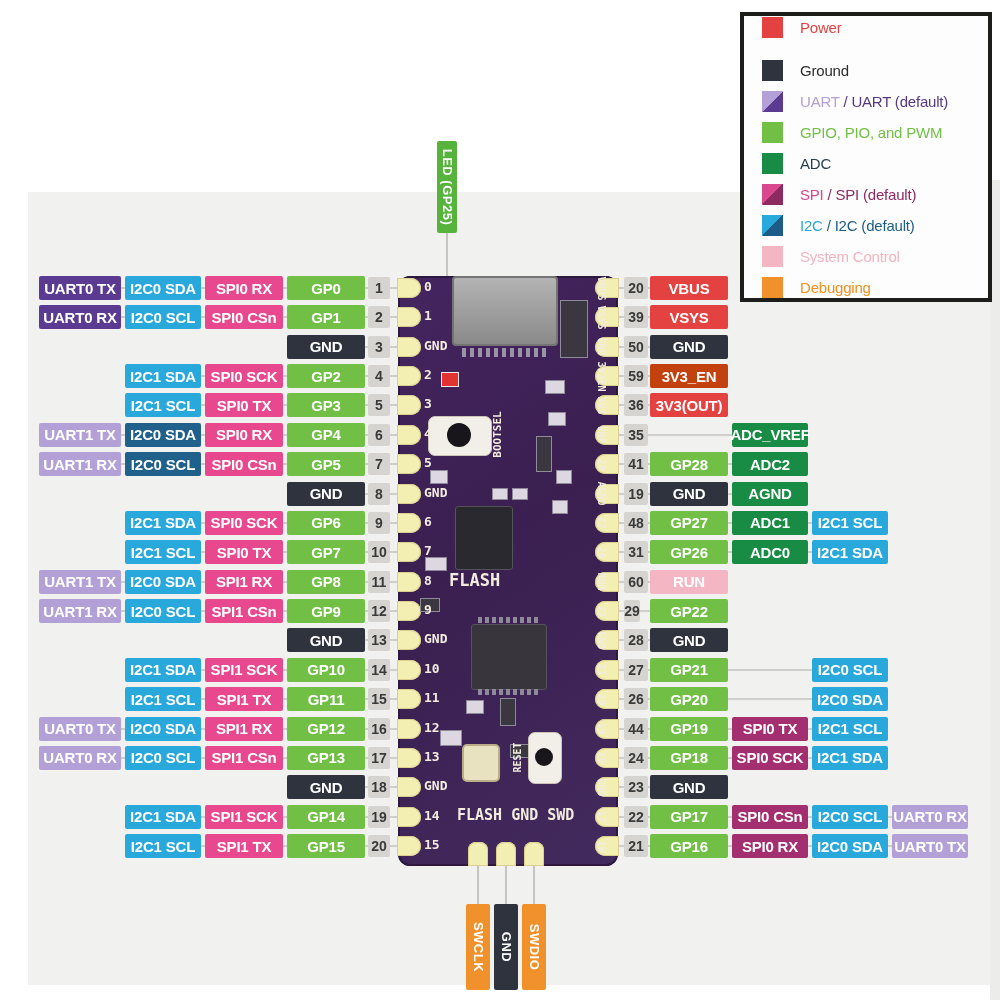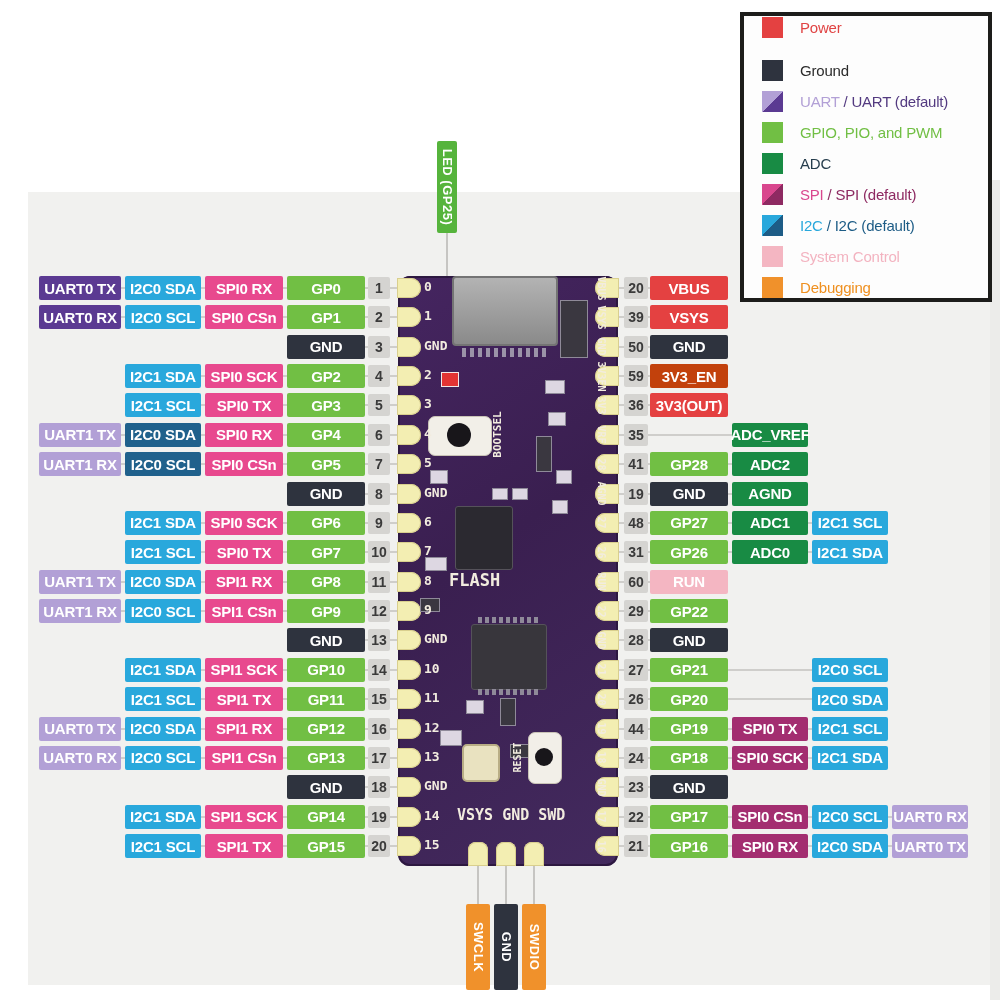--- a/index.html
+++ b/index.html
@@ -86,21 +86,21 @@
   <div class="chip-teeth" style="left:478px;top:689px;width:60px;"></div>
 
   <div class="crystal"></div>
 
   <div class="btn" style="left:528px;top:732px;width:32px;height:50px;"></div>
   <div class="btn-dot" style="left:535px;top:748px;width:18px;height:18px;"></div>
   <div class="vtext" style="left:506px;top:727px;width:22px;height:60px;">
     <span class="silk" style="position:static;font-size:10px;transform:rotate(-90deg);">RESET</span>
   </div>
 
-  <div class="silk" style="left:457px;top:806px;font-size:15px;letter-spacing:0px;">VSYS GND SWD</div>
+  <div class="silk" style="left:457px;top:806px;font-size:15px;letter-spacing:0px;">FLASH GND SWD</div>
 
   <div class="legend">
       <div class="legend-row" style="top: 0;">
         <span class="legend-swatch" style="background: rgb(228, 65, 65);"></span>
         <span class="legend-text"><span style="color: rgb(224, 68, 68);">Power</span></span>
       </div>
       <div class="legend-row" style="top: 43px;">
         <span class="legend-swatch" style="background: rgb(46, 51, 62);"></span>
         <span class="legend-text"><span style="color: rgb(43, 43, 43);">Ground</span></span>
       </div>
@@ -298,21 +298,21 @@
     <div class="pin-label" style="left: 732px; top: 540.33px; width: 76px; background: rgb(24, 139, 68);">ADC0</div>
     <div class="pin-label" style="left: 812px; top: 540.33px; width: 76px; background: rgb(41, 168, 220);">I2C1 SDA</div>
     <div class="pin-badge" style="left: 624px; top: 541.33px; width: 24px;">31</div>
     <div class="pad" style="left: 595px; top: 542.33px; width: 24px; height: 20px; border-radius: 10px 0px 0px 10px;"></div>
     <div class="row-line" style="left: 616px; top: 580.7px; width: 104px;"></div>
     <div class="pin-label" style="left: 650px; top: 569.7px; width: 78px; background: rgb(244, 182, 194);">RUN</div>
     <div class="pin-badge" style="left: 624px; top: 570.7px; width: 24px;">60</div>
     <div class="pad" style="left: 595px; top: 571.7px; width: 24px; height: 20px; border-radius: 10px 0px 0px 10px;"></div>
     <div class="row-line" style="left: 616px; top: 610.07px; width: 104px;"></div>
     <div class="pin-label" style="left: 650px; top: 599.07px; width: 78px; background: rgb(113, 191, 68);">GP22</div>
-    <div class="pin-badge" style="left: 624px; top: 600.07px; width: 24px;">29</div>
+    <div class="pin-badge" style="left: 624px; top: 600.07px; width: 16px;">29</div>
     <div class="pad" style="left: 595px; top: 601.07px; width: 24px; height: 20px; border-radius: 10px 0px 0px 10px;"></div>
     <div class="row-line" style="left: 616px; top: 639.44px; width: 104px;"></div>
     <div class="pin-label" style="left: 650px; top: 628.44px; width: 78px; background: rgb(46, 51, 62);">GND</div>
     <div class="pin-badge" style="left: 624px; top: 629.44px; width: 24px;">28</div>
     <div class="pad" style="left: 595px; top: 630.44px; width: 24px; height: 20px; border-radius: 10px 0px 0px 10px;"></div>
     <div class="row-line" style="left: 616px; top: 668.81px; width: 264px;"></div>
     <div class="pin-label" style="left: 650px; top: 657.81px; width: 78px; background: rgb(113, 191, 68);">GP21</div>
     <div class="pin-label" style="left: 812px; top: 657.81px; width: 76px; background: rgb(41, 168, 220);">I2C0 SCL</div>
     <div class="pin-badge" style="left: 624px; top: 658.81px; width: 24px;">27</div>
     <div class="pad" style="left: 595px; top: 659.81px; width: 24px; height: 20px; border-radius: 10px 0px 0px 10px;"></div>

